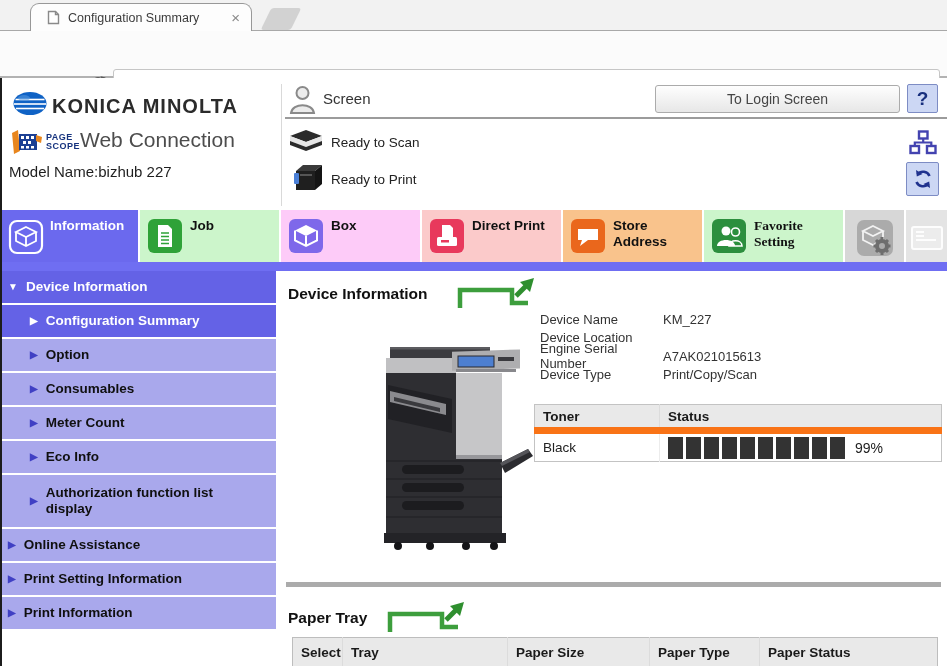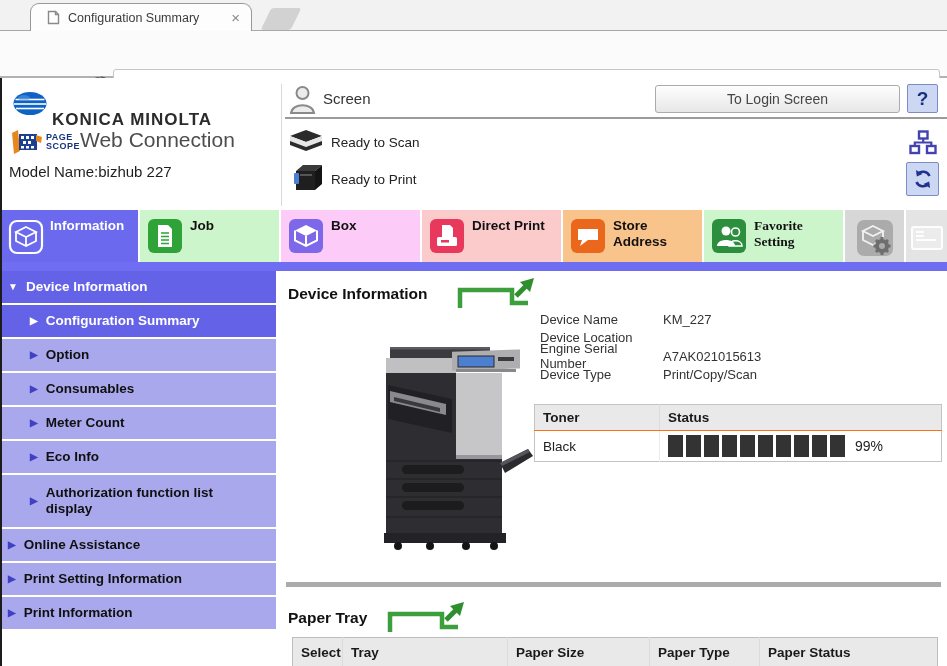--- a/index.html
+++ b/index.html
@@ -25,21 +25,21 @@
   .addr-sep { color:#b5b5b5; margin:0 11px; font-size:14px; }
   .scheme-struck { color:#c94a3a; text-decoration:line-through; }
   .url-rest { color:#3c4043; }
 
   
   .left-edge { position:absolute; left:0; top:78px; width:2px; height:588px; background:#1c1c1c; z-index:50; }
 
   
   .hdr { position:absolute; left:0; top:78px; width:947px; height:132px; background:#fff; }
   .brand-globe { position:absolute; left:12px; top:13px; }
-  .brand-text { position:absolute; left:52px; top:32px; font-size:17px; font-weight:bold; letter-spacing:1px; color:#2b2b2b; }
+  .brand-text { position:absolute; left:52px; top:17px; font-size:20px; font-weight:bold; letter-spacing:1px; color:#2b2b2b; }
   .ps-icon { position:absolute; left:8px; top:49px; }
   .ps-stack { position:absolute; left:46px; top:55px; font-size:9px; line-height:9px; font-weight:bold; color:#16337e; letter-spacing:0.5px; }
   .product { position:absolute; left:80px; top:50px; font-size:21px; color:#4d4d4d; }
   .model { position:absolute; left:9px; top:85px; font-size:15px; color:#1e1e1e; }
   .hdr-vline { position:absolute; left:281px; top:6px; width:1px; height:122px; background:#d9d9d9; }
   .user-icon { position:absolute; left:289px; top:7px; }
   .user-label { position:absolute; left:323px; top:12px; font-size:15px; color:#333; }
   .login-btn { position:absolute; left:655px; top:7px; width:245px; height:28px; background:linear-gradient(#fefefe,#e7e7e7); border:1px solid #ababab; border-radius:3px; font-size:14px; color:#454545; text-align:center; line-height:26px; cursor:pointer; }
   .help-btn { position:absolute; left:907px; top:6px; width:31px; height:29px; background:#ccd7f4; border:1px solid #7d8cc4; border-radius:2px; font-size:19px; font-weight:bold; color:#18307e; text-align:center; line-height:27px; cursor:pointer; }
   .hdr-underline { position:absolute; left:285px; top:39px; width:662px; height:2px; background:#9b9b9b; }
@@ -86,21 +86,21 @@
   .s1 { left:12px; top:14px; }
   .s2 { left:12px; top:338px; }
   .goicon1 { position:absolute; left:180px; top:5px; }
   .goicon2 { position:absolute; left:110px; top:329px; }
   .printer-img { position:absolute; left:84px; top:72px; }
   .fields { position:absolute; left:264px; top:39px; }
   .frow { display:flex; height:18.5px; font-size:13px; color:#333; align-items:center; }
   .flab { width:123px; flex:0 0 auto; }
   .fval { white-space:nowrap; }
   .toner { position:absolute; left:258px; top:133px; width:408px; border-collapse:collapse; table-layout:fixed; border:1px solid #c3c3c3; border-radius:2px; }
-  .toner th { background:#e9e9e9; text-align:left; font-size:13.5px; font-weight:bold; color:#1a1a1a; height:26px; padding-left:8px; border-bottom:1px solid #f97316; border-right:1px solid #dcdcdc; }
+  .toner th { background:#e9e9e9; text-align:left; font-size:13.5px; font-weight:bold; color:#1a1a1a; height:26px; padding-left:8px; border-bottom:7px solid #f97316; border-right:1px solid #dcdcdc; }
   .toner th:last-child, .toner td:last-child { border-right:none; }
   .toner td { height:31px; font-size:13.5px; color:#222; padding-left:8px; border-right:1px solid #ececec; background:#fff; }
   .col-toner { width:125px; }
   .bar-wrap { display:flex; align-items:center; }
   .seg { width:15px; height:22px; background:#333; margin-right:3px; flex:0 0 auto; }
   .pct { margin-left:7px; font-size:14px; color:#222; }
   .divider { position:absolute; left:10px; top:311px; width:655px; height:5px; background:#ababab; }
   .paper { position:absolute; left:16px; top:366px; width:645px; border-collapse:collapse; table-layout:fixed; border:1px solid #bdbdbd; }
   .paper th { background:#e9e9e9; text-align:left; font-size:13.5px; font-weight:bold; color:#1a1a1a; height:29px; padding-left:8px; border-right:1px solid #dcdcdc; }
   .paper th:last-child { border-right:none; }

